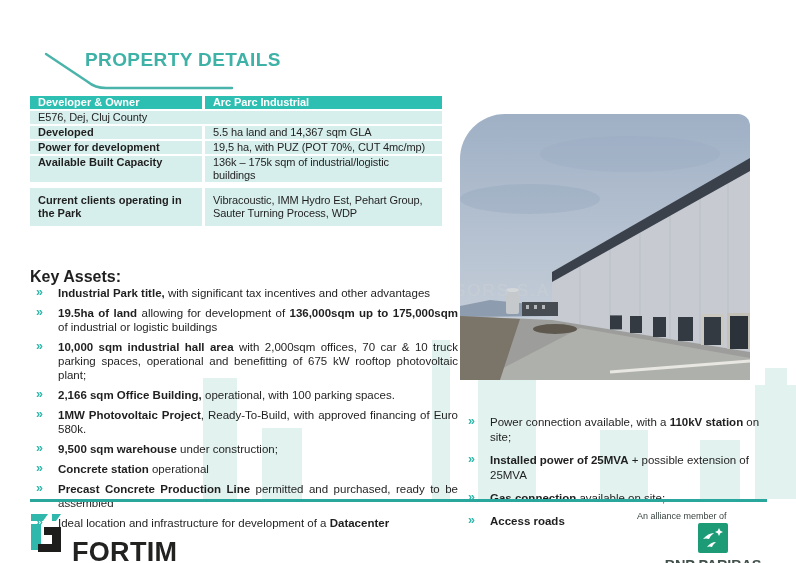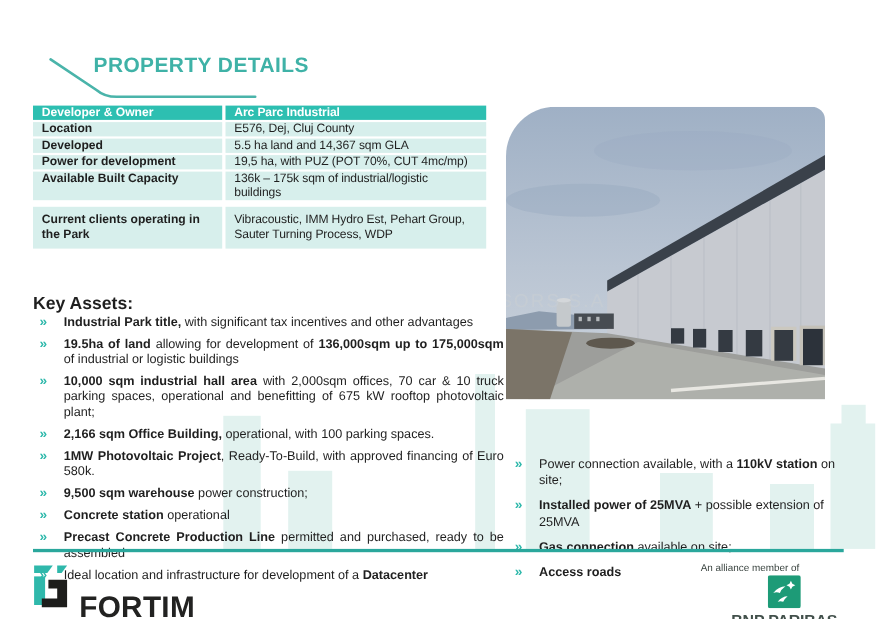--- a/index.html
+++ b/index.html
@@ -20,21 +20,21 @@
   .trow{display:flex;gap:3px;margin-bottom:2px;}
   .tcell{padding:0 8px;line-height:13px;background:#d7efec;}
   .tlabel{width:156px;flex:0 0 156px;font-weight:700;}
   .tval{flex:1;letter-spacing:-0.1px;}
   .thead .tcell{background:#2dbfb1;color:#ffffff;font-weight:700;}
   .trow.tall{margin-top:6px;}
   .trow.tall .tcell{padding-top:6px;padding-bottom:6px;}
 
   
   .photo{
-    left:460px;top:97px;width:290px;height:320px;overflow:hidden;
+    left:460px;top:114px;width:290px;height:320px;overflow:hidden;
     border-radius:45px 12px 45px 12px;
   }
   .photo svg{display:block;}
 
   
   .ka-head{left:30px;top:268px;font-size:16px;font-weight:700;}
   .blist{list-style:none;margin:0;padding:0;}
   .blist li{position:relative;padding-left:28px;margin-bottom:6px;line-height:14px;font-size:11.5px;}
   .blist .glyph{position:absolute;left:6px;top:-1px;color:#2eb8ab;font-weight:700;font-size:12.5px;}
   .blist .b{font-weight:700;}
@@ -78,21 +78,20 @@
   </svg>
   <div class="z title">PROPERTY DETAILS</div>
 
   <div class="z ptable">
     <div class="trow thead">
       <div class="tcell tlabel">Developer &amp; Owner</div>
       <div class="tcell tval">Arc Parc Industrial</div>
     </div>
     <div>
         <div class="trow">
-          <div class="tcell tlabel">Location</div>
           <div class="tcell tval">E576, Dej, Cluj County</div>
         </div>
         <div class="trow">
           <div class="tcell tlabel">Developed</div>
           <div class="tcell tval">5.5 ha land and 14,367 sqm GLA</div>
         </div>
         <div class="trow">
           <div class="tcell tlabel">Power for development</div>
           <div class="tcell tval">19,5 ha, with PUZ (POT 70%, CUT 4mc/mp)</div>
         </div>
@@ -158,21 +157,21 @@
     </svg>
   </div>
 
   <div class="z ka-head">Key Assets:</div>
   <ul class="z blist ka-list">
       <li><span class="glyph">»</span><span class="b">Industrial Park title,</span><span> with significant tax incentives and other advantages</span></li>
       <li><span class="glyph">»</span><span class="b">19.5ha of land</span><span> allowing for development of </span><span class="b">136,000sqm up to 175,000sqm</span><span> of industrial or logistic buildings</span></li>
       <li><span class="glyph">»</span><span class="b">10,000 sqm industrial hall area</span><span> with 2,000sqm offices, 70 car &amp; 10 truck parking spaces, operational and benefitting of 675 kW rooftop photovoltaic plant;</span></li>
       <li><span class="glyph">»</span><span class="b">2,166 sqm Office Building,</span><span> operational, with 100 parking spaces.</span></li>
       <li><span class="glyph">»</span><span class="b">1MW Photovoltaic Project</span><span>, Ready-To-Build, with approved financing of Euro 580k.</span></li>
-      <li><span class="glyph">»</span><span class="b">9,500 sqm warehouse</span><span> power construction;</span></li>
+      <li><span class="glyph">»</span><span class="b">9,500 sqm warehouse</span><span> under construction;</span></li>
       <li><span class="glyph">»</span><span class="b">Concrete station</span><span> operational</span></li>
       <li><span class="glyph">»</span><span class="b">Precast Concrete Production Line</span><span> permitted and purchased, ready to be assembled</span></li>
       <li><span class="glyph">»</span><span>Ideal location and infrastructure for development of a </span><span class="b">Datacenter</span></li>
     </ul>
 
   <ul class="z blist ut-list">
       <li><span class="glyph">»</span><span>Power connection available, with a </span><span class="b">110kV station</span><span> on site;</span></li>
       <li><span class="glyph">»</span><span class="b">Installed power of 25MVA</span><span> + possible extension of 25MVA</span></li>
       <li><span class="glyph">»</span><span class="b">Gas connection</span><span> available on site;</span></li>
       <li><span class="glyph">»</span><span class="b">Access roads</span></li>

